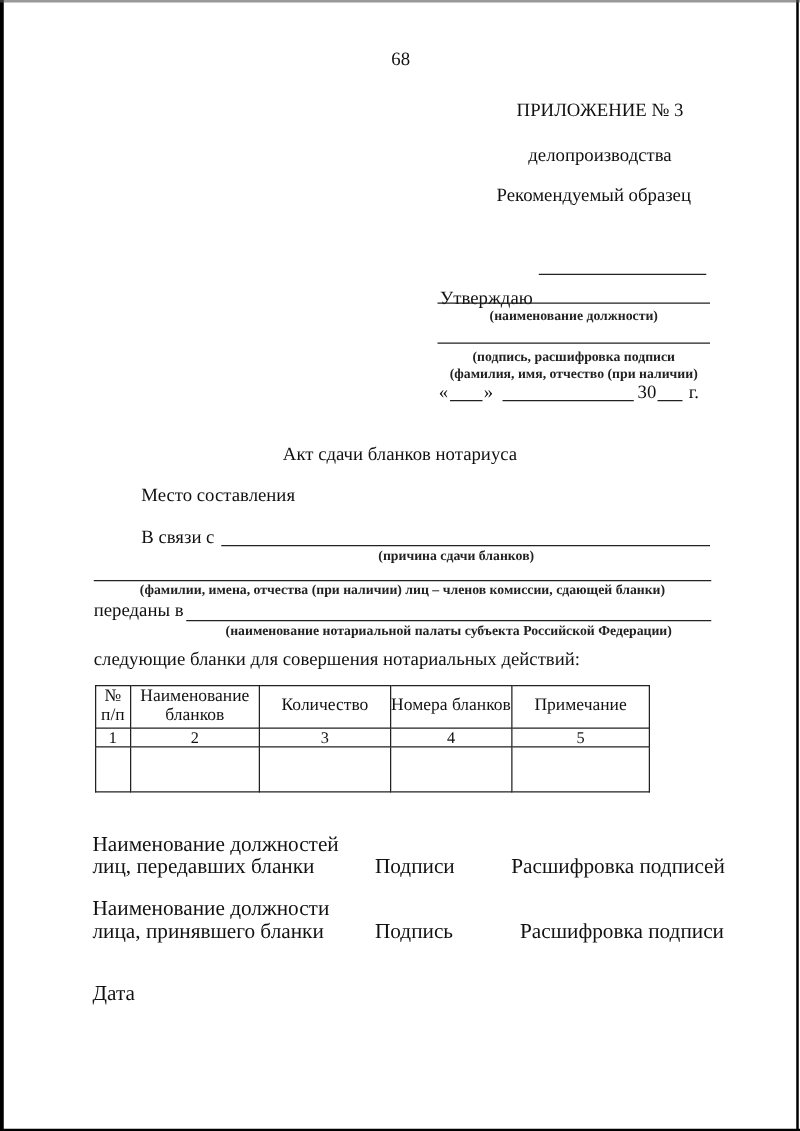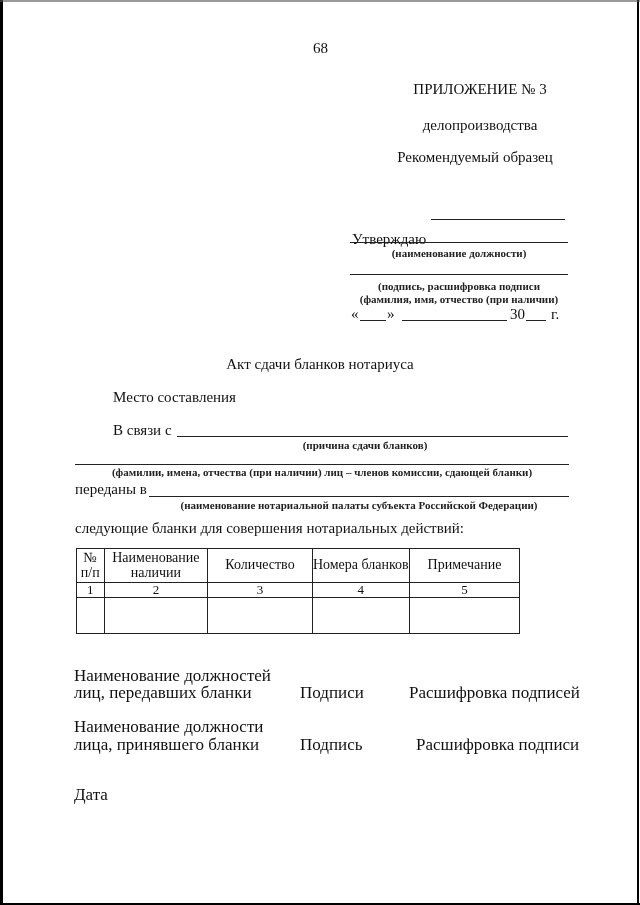--- a/index.html
+++ b/index.html
@@ -75,21 +75,21 @@
     <colgroup>
       <col style="width:32px">
         <col style="width:109px">
         <col style="width:116px">
         <col style="width:114px">
         <col style="width:122px">
     </colgroup>
     <tbody>
         <tr class="hr">
       <td><span>№</span><br><span>п/п</span></td>
-      <td><span>Наименование</span><br><span>наличии</span></td>
+      <td><span>Наименование</span><br><span>бланков</span></td>
       <td>Количество</td>
       <td>Номера бланков</td>
       <td>Примечание</td>
     </tr>
     <tr class="nr">
       <td>1</td>
       <td>2</td>
       <td>3</td>
       <td>4</td>
       <td>5</td>

